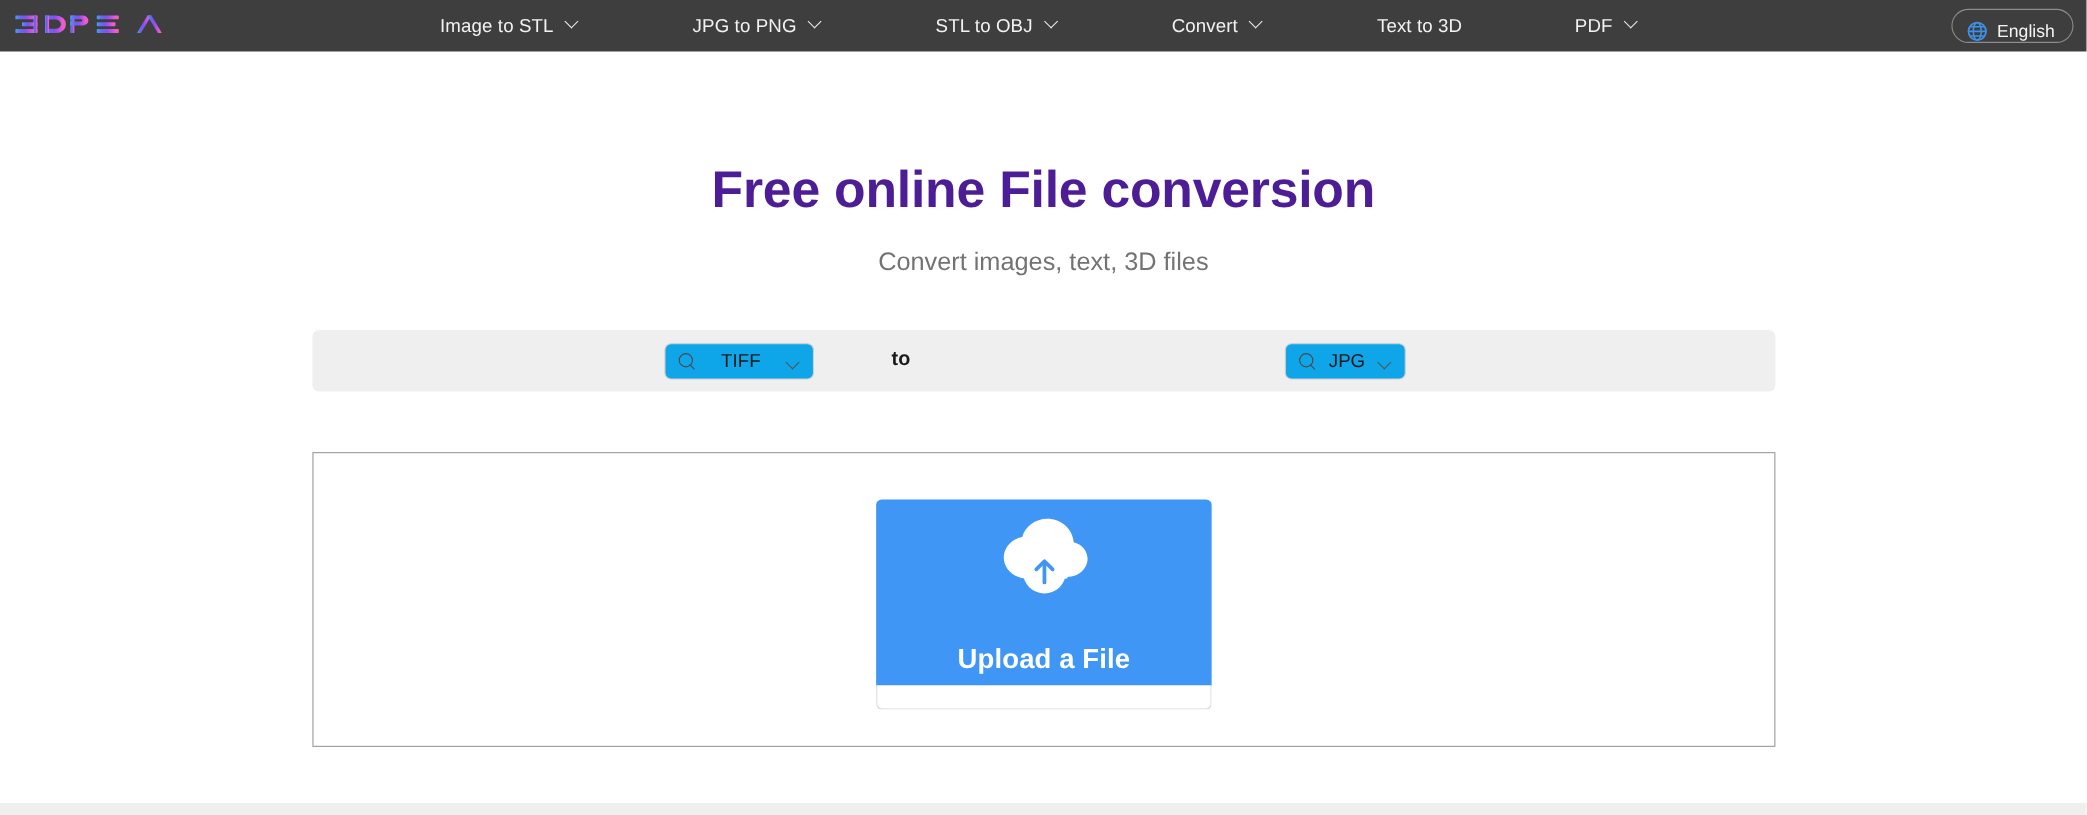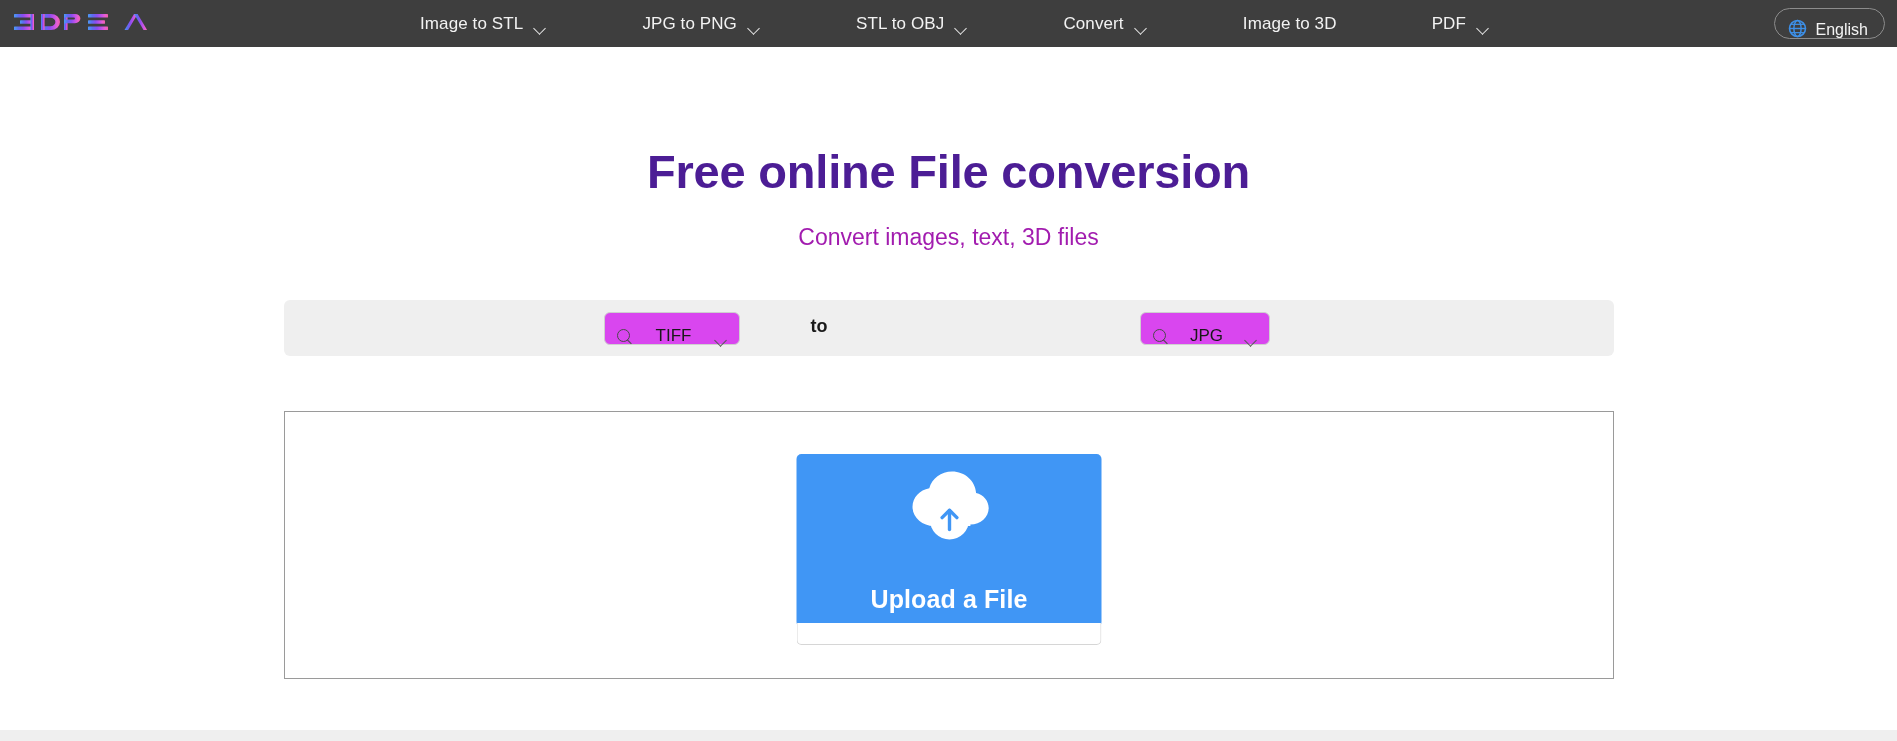--- a/index.html
+++ b/index.html
@@ -38,29 +38,28 @@
     top: 0;
     height: 47px;
     width: 1090px;
     display: flex;
     align-items: center;
     justify-content: space-between;
   }
 
   .nav-item {
     display: flex;
-    align-items: flex-end;
+    align-items: flex-start;
     gap: 11px;
     color: #f2f2f2;
     font-size: 17px;
     line-height: 1;
     letter-spacing: 0.1px;
     cursor: pointer;
     white-space: nowrap;
-    margin-left: 20px;
   }
 
   .chev {
     display: inline-block;
     width: 13px;
     height: 8px;
     position: relative;
     flex: none;
   }
   .chev::before {
@@ -114,21 +113,21 @@
     font-weight: bold;
     letter-spacing: -0.2px;
   }
 
   .hero-sub {
     position: absolute;
     top: 177px;
     left: 0;
     width: 1897px;
     text-align: center;
-    color: #a21caf;
+    color: #737373;
     font-size: 23px;
     font-weight: 400;
   }
 
   
   .converter-bar {
     position: absolute;
     left: 284px;
     top: 253px;
     width: 1330px;
@@ -137,30 +136,30 @@
     border-radius: 6px;
     display: flex;
     align-items: center;
   }
 
   .fmt-select {
     position: absolute;
     top: 12px;
     height: 33px;
     padding: 0 11px 0 12px;
-    background: #d946ef;
+    background: #0ea5e9;
     border: 1px solid #cfcfcf;
     border-radius: 6px;
     display: flex;
-    align-items: flex-end;
+    align-items: center;
     gap: 12px;
     cursor: pointer;
   }
   .fmt-select.from { left: 320px; width: 136px; }
-  .fmt-select.to   { left: 856px; width: 130px; }
+  .fmt-select.to   { left: 884px; width: 110px; }
 
   .fmt-label {
     font-size: 17px;
     color: #181818;
     flex: 1;
     text-align: center;
     line-height: 1;
   }
 
   .mag {
@@ -335,21 +334,21 @@
       <span>STL to OBJ</span>
       <span class="chev"></span>
     </div>
 
     <div class="nav-item">
       <span>Convert</span>
       <span class="chev"></span>
     </div>
 
     <div class="nav-item">
-      <span>Image to 3D</span>
+      <span>Text to 3D</span>
     </div>
 
     <div class="nav-item">
       <span>PDF</span>
       <span class="chev"></span>
     </div>
 
   </nav>
 
   <div class="lang-btn">

